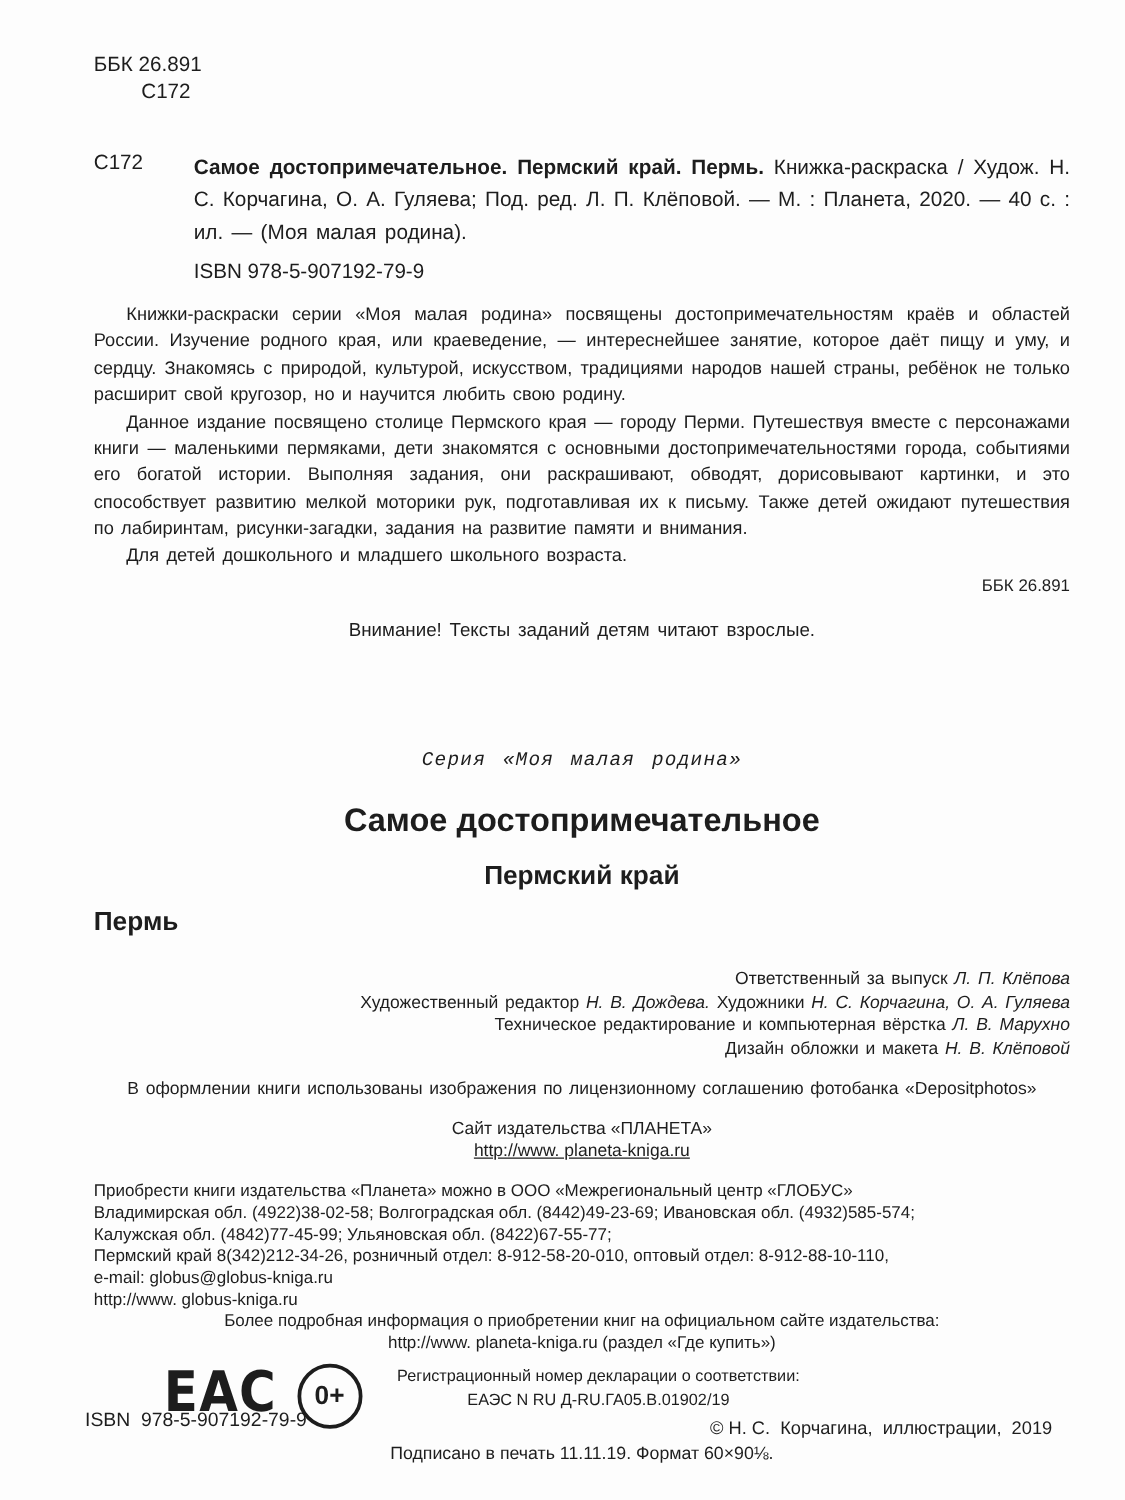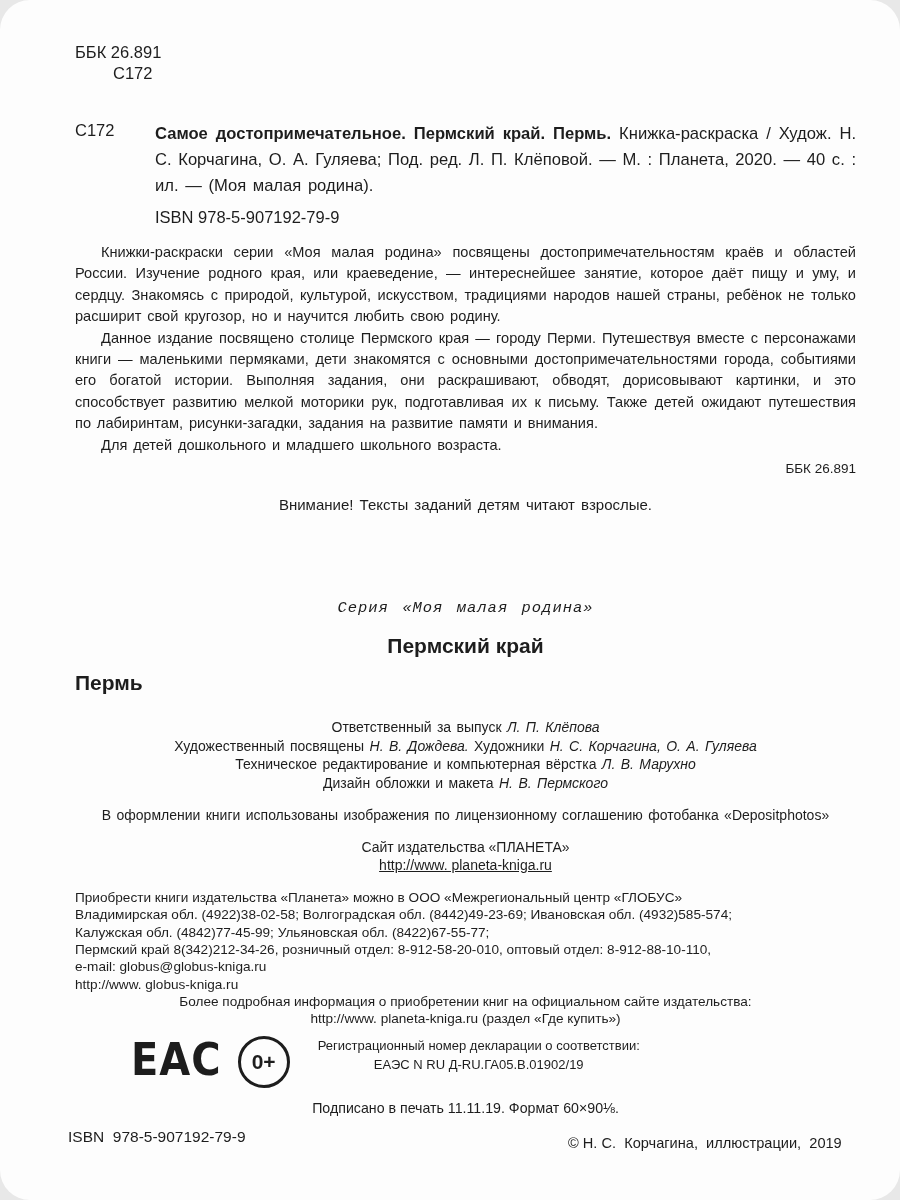--- a/index.html
+++ b/index.html
@@ -7,21 +7,20 @@
   .page {
     position: relative;
     width: 900px;
     height: 1200px;
     margin: 0 auto;
     background: #fdfdfd;
     color: #1d1d1d;
     font-family: "Liberation Sans", "DejaVu Sans", sans-serif;
     padding: 42px 44px 0 75px;
     overflow: hidden;
-    border-radius: 30px;
   }
   .pre { white-space: pre-wrap; }
 
   
   .bbk-block { font-size: 16.5px; line-height: 21px; }
   .bbk-code { padding-left: 38px; }
 
   
   .bib { position: relative; margin-top: 37px; }
   .bib-code {
@@ -49,21 +48,21 @@
   .bbk-right { text-align: right; font-size: 13.5px; margin-top: 5px; }
 
   .attention { text-align: center; font-size: 15px; margin-top: 20px; word-spacing: 2px; }
 
   .series { text-align: center; font-style: italic; font-size: 15.5px; margin-top: 86px; letter-spacing: 1px; word-spacing: 3px; font-family: Liberation Mono, monospace; }
 
   .title-main  { text-align: center; font-weight: bold; font-size: 26px; margin-top: 24px; }
   .title-sub   { text-align: center; font-weight: bold; font-size: 21px; margin-top: 17px; }
   .title-city  { text-align: left; font-weight: bold; font-size: 21px; margin-top: 13px; }
 
-  .credits { margin-top: 23px; text-align: center; font-size: 14px; line-height: 18.5px; word-spacing: 1.5px; }
+  .credits { margin-top: 23px; text-align: right; font-size: 14px; line-height: 18.5px; word-spacing: 1.5px; }
   .credits i { font-style: italic; }
 
   .license-note { text-align: center; font-size: 14px; margin-top: 15px; word-spacing: 1.5px; }
 
   .site-block { text-align: center; font-size: 14px; line-height: 17.5px; margin-top: 16px; }
   .underline { text-decoration: underline; }
 
   .globus { text-align: left; font-size: 13.6px; line-height: 17.3px; margin-top: 15px; }
   .more-info { text-align: center; font-size: 13.6px; line-height: 17.3px; }
 
@@ -120,28 +119,29 @@
     <p>Данное издание посвящено столице Пермского края — городу Перми. Путешествуя вместе с персонажами книги — маленькими пермяками, дети знакомятся с основными достопримечательностями города, событиями его богатой истории. Выполняя задания, они раскрашивают, обводят, дорисовывают картинки, и это способствует развитию мелкой моторики рук, подготавливая их к письму. Также детей ожидают путешествия по лабиринтам, рисунки-загадки, задания на развитие памяти и внимания.</p>
     <p>Для детей дошкольного и младшего школьного возраста.</p>
   </div>
 
   <div class="bbk-right">ББК 26.891</div>
 
   <div class="attention">Внимание! Тексты заданий детям читают взрослые.</div>
 
   <div class="series">Серия «Моя малая родина»</div>
 
+  <div class="title-main">Самое достопримечательное</div>
   <div class="title-sub">Пермский край</div>
   <div class="title-city">Пермь</div>
 
   <div class="credits">
     <div><span>Ответственный за выпуск </span><i>Л. П. Клёпова</i></div>
-    <div><span>Художественный посвящены </span><i>Н. В. Дождева.</i><span> Художники </span><i>Н. С. Корчагина, О. А. Гуляева</i></div>
+    <div><span>Художественный редактор </span><i>Н. В. Дождева.</i><span> Художники </span><i>Н. С. Корчагина, О. А. Гуляева</i></div>
     <div><span>Техническое редактирование и компьютерная вёрстка </span><i>Л. В. Марухно</i></div>
-    <div><span>Дизайн обложки и макета </span><i>Н. В. Пермского</i></div>
+    <div><span>Дизайн обложки и макета </span><i>Н. В. Клёповой</i></div>
   </div>
 
   <div class="license-note">В оформлении книги использованы изображения по лицензионному соглашению фотобанка «Depositphotos»</div>
 
   <div class="site-block">
     <div>Сайт издательства «ПЛАНЕТА»</div>
     <div class="underline">http://www. planeta-kniga.ru</div>
   </div>
 
   <div class="globus">

